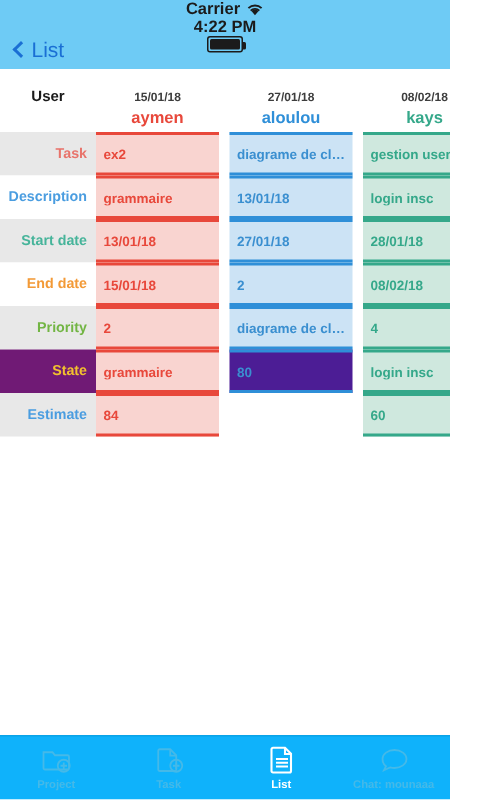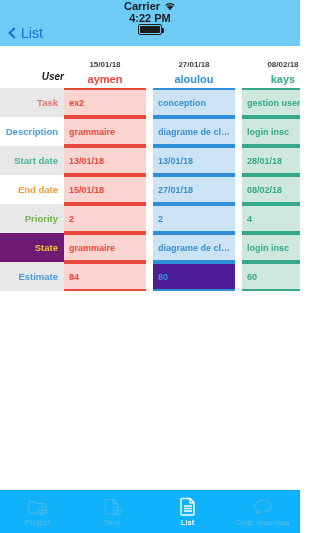--- a/index.html
+++ b/index.html
@@ -48,21 +48,21 @@
     display:flex; flex-direction:column; align-items:center; justify-content:flex-end;
     padding-bottom:3px;
   }
   .hdr-date { font-size:8px; color:#3d3d3d; font-weight:bold; margin-bottom:4px; }
   .hdr-user { font-size:11px; font-weight:bold; }
   .hdr-label { font-size:10px; font-weight:bold; color:#1b1b1b; }
 
   .lbl-col { width:64px; flex:0 0 64px; }
   .data-col { width:82px; flex:0 0 82px; margin-right:7px; }
 
-  .hdr .lbl-col { align-items:flex-end; justify-content:flex-end; padding-bottom:6px;font-style:italic; }
+  .hdr .lbl-col { align-items:center; justify-content:flex-end; padding-bottom:18px; }
 
   .rows { display:flex; }
   .labels { width:64px; flex:0 0 64px; }
   .lbl-cell {
     height:29px; display:flex; align-items:center; justify-content:flex-end;
     padding-right:6px; font-size:9.5px; font-weight:bold;
   }
   .col { width:82px; flex:0 0 82px; margin-right:7px; }
   .cell {
     height:29px; display:flex; align-items:center;
@@ -160,23 +160,20 @@
           </div>
           <div class="cell" style="background: rgb(249, 212, 208); color: rgb(232, 72, 59); border-top-color: rgb(232, 72, 59); border-bottom-color: rgb(232, 72, 59);">
             <span>grammaire</span>
           </div>
           <div class="cell" style="background: rgb(249, 212, 208); color: rgb(232, 72, 59); border-top-color: rgb(232, 72, 59); border-bottom-color: rgb(232, 72, 59);">
             <span>84</span>
           </div>
         </div>
         <div class="col">
           <div class="cell" style="background: rgb(204, 227, 245); color: rgb(58, 143, 208); border-top-color: rgb(47, 143, 216); border-bottom-color: rgb(47, 143, 216);">
-            <span>conception</span>
-          </div>
-          <div class="cell" style="background: rgb(204, 227, 245); color: rgb(58, 143, 208); border-top-color: rgb(47, 143, 216); border-bottom-color: rgb(47, 143, 216);">
             <span>diagrame de clas...</span>
           </div>
           <div class="cell" style="background: rgb(204, 227, 245); color: rgb(58, 143, 208); border-top-color: rgb(47, 143, 216); border-bottom-color: rgb(47, 143, 216);">
             <span>13/01/18</span>
           </div>
           <div class="cell" style="background: rgb(204, 227, 245); color: rgb(58, 143, 208); border-top-color: rgb(47, 143, 216); border-bottom-color: rgb(47, 143, 216);">
             <span>27/01/18</span>
           </div>
           <div class="cell" style="background: rgb(204, 227, 245); color: rgb(58, 143, 208); border-top-color: rgb(47, 143, 216); border-bottom-color: rgb(47, 143, 216);">
             <span>2</span>

